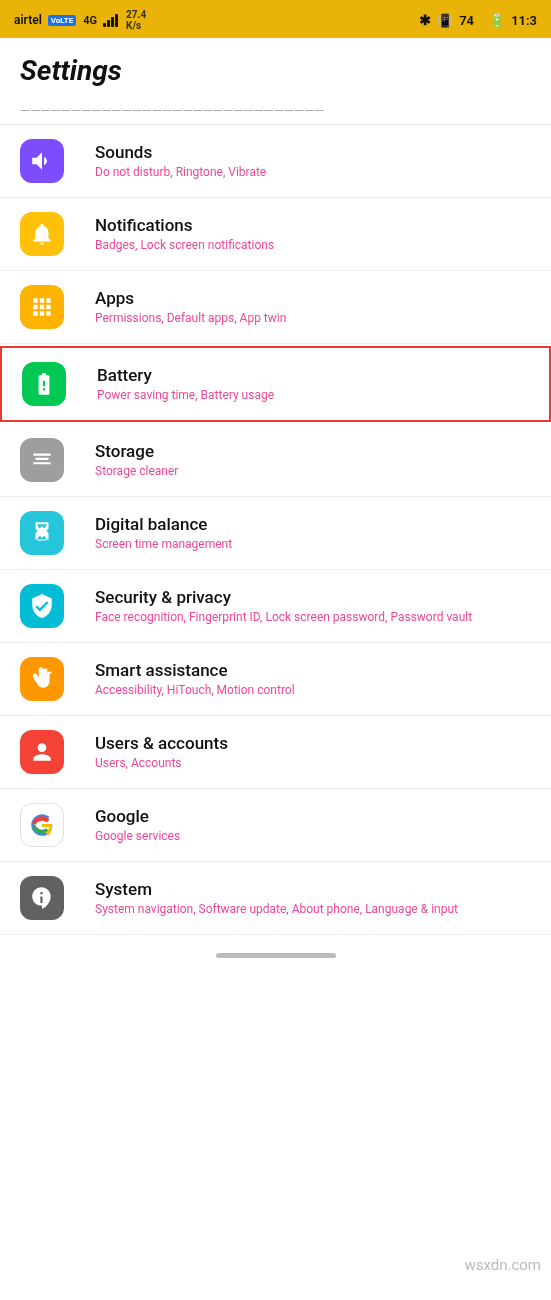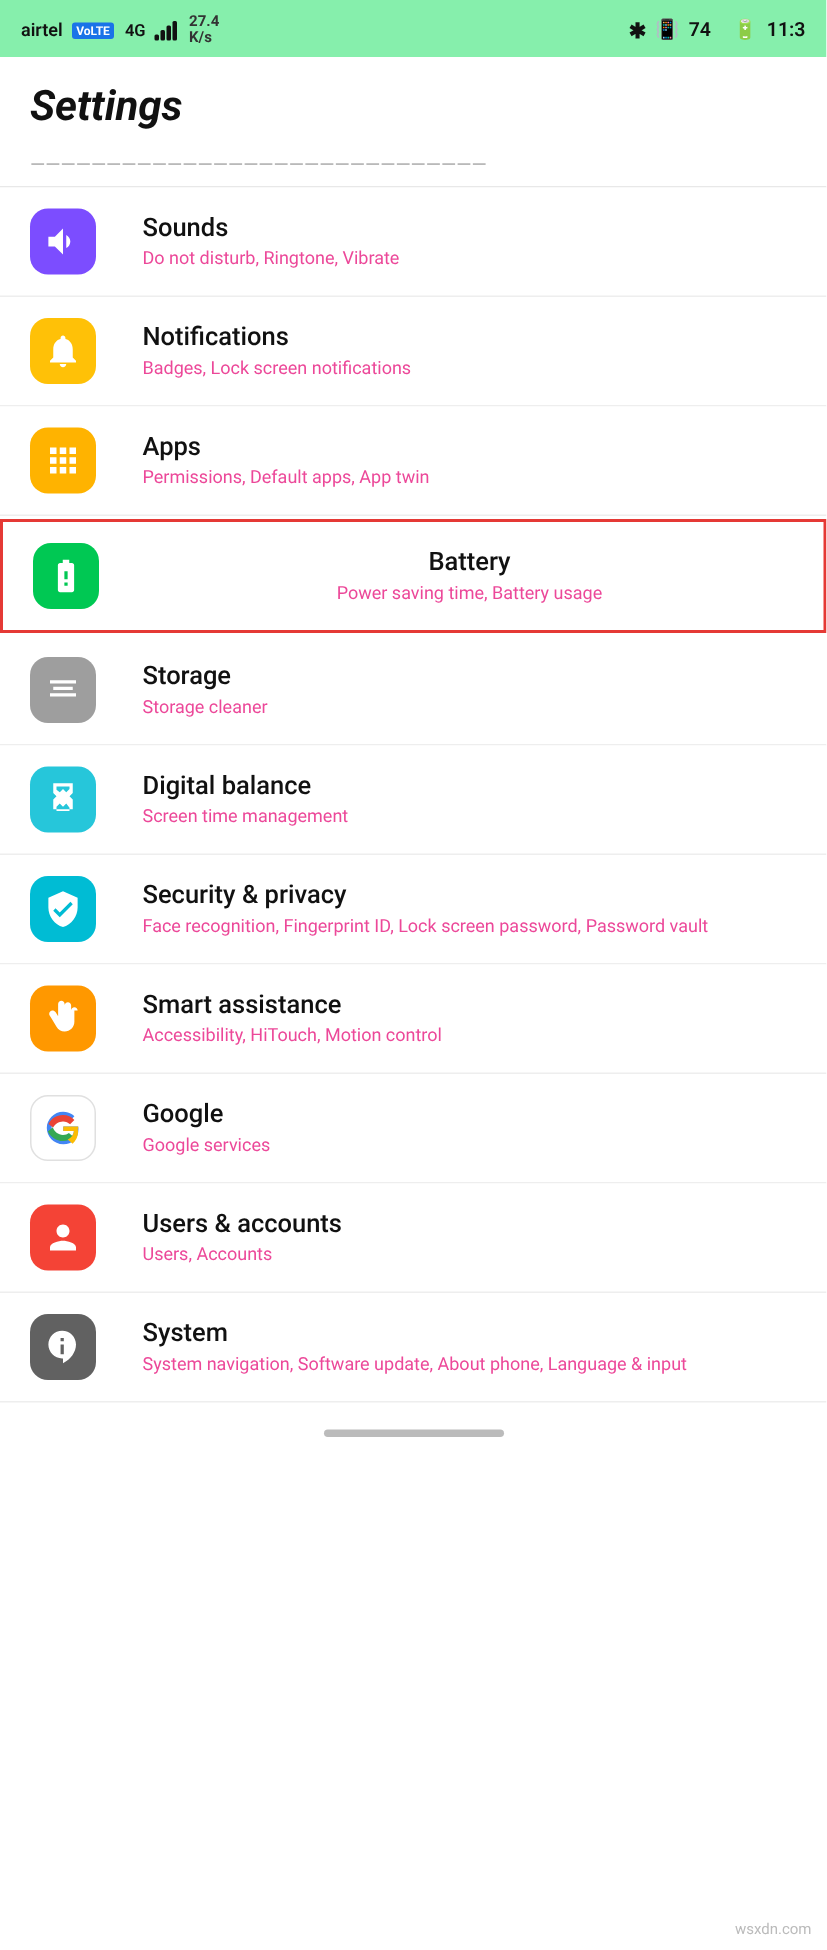--- a/index.html
+++ b/index.html
@@ -11,21 +11,21 @@
       position: relative;
       overflow-x: hidden;
     }
 
     
     .status-bar {
       display: flex;
       justify-content: space-between;
       align-items: center;
       padding: 6px 14px 4px 14px;
-      background: #86efac;
+      background: #eab308;
       height: 38px;
     }
     .status-left {
       display: flex;
       align-items: center;
       gap: 4px;
       font-size: 12px;
       font-weight: 600;
       color: #111;
     }
@@ -98,21 +98,20 @@
       border-bottom: 1px solid #eeeeee;
       cursor: pointer;
       position: relative;
       background: #ffffff;
       gap: 15px;
     }
 
     .settings-item.active-highlight {
       border: 2.5px solid #e53935;
       margin: 2px 0;
-      text-align: center;
     }
 
     .icon-wrapper {
       width: 44px;
       height: 44px;
       border-radius: 12px;
       display: flex;
       align-items: center;
       justify-content: center;
       flex-shrink: 0;
@@ -162,23 +161,23 @@
     .home-pill {
       width: 120px;
       height: 5px;
       background: #bbb;
       border-radius: 3px;
     }
 
     
     .watermark {
       position: absolute;
-      bottom: 8px;
+      bottom: 26px;
       right: 10px;
-      font-size: 10px;
+      font-size: 15px;
       color: #bbb;
     }
   </style>
 </head>
 <body>
 
 <div class="status-bar">
   <div class="status-left">
     <span>airtel</span>
     <span class="volte-badge">VoLTE</span>
@@ -292,45 +291,45 @@
         <svg viewBox="0 0 24 24">
           <path d="M21 7c0-1.1-.9-2-2-2s-2 .9-2 2v-3c0-1.1-.9-2-2-2s-2 .9-2 2V3c0-1.1-.9-2-2-2S9 1.9 9 3v7.6l-1.5-2.4C6.9 7.3 6.2 7 5.5 7c-1 0-2 .8-2 2 0 .4.1.8.3 1.1L8 17c1 1.7 2.9 3 5 3 3.3 0 6-2.7 6-6V7h2z"></path>
         </svg>
       </div>
       <div class="item-text">
         <div class="item-title">Smart assistance</div>
         <div class="item-subtitle">Accessibility, HiTouch, Motion control</div>
       </div>
     </li>
     <li class="settings-item">
+      <div class="icon-wrapper bg-red">
+        <svg viewBox="0 0 24 24">
+          <path d="M12 12c2.21 0 4-1.79 4-4s-1.79-4-4-4-4 1.79-4 4 1.79 4 4 4zm0 2c-2.67 0-8 1.34-8 4v2h16v-2c0-2.66-5.33-4-8-4z"></path>
+        </svg>
+      </div>
+      <div class="item-text">
+        <div class="item-title">Users &amp; accounts</div>
+        <div class="item-subtitle">Users, Accounts</div>
+      </div>
+    </li>
+    <li class="settings-item">
       <div class="icon-wrapper bg-google">
         <svg viewBox="0 0 24 24" width="26" height="26">
           <path d="M21.35 11.1h-9.17v2.73h6.51c-.33 3.81-3.5 5.44-6.5 5.44C8.36 19.27 5 16.25 5 12c0-4.1 3.2-7.27 7.2-7.27 3.09 0 4.9 1.97 4.9 1.97L19 4.72S16.56 2 12.1 2C6.42 2 2.03 6.8 2.03 12c0 5.05 4.13 10 10.22 10 5.35 0 9.25-3.67 9.25-9.09 0-1.15-.15-1.81-.15-1.81z" fill="#4285F4"></path>
           <path d="M3 9.6l2.93 2.14C6.9 9.76 9.33 8 12 8c1.73 0 3.25.66 4.35 1.73l2.65-2.65A9.83 9.83 0 0 0 12 4C7.97 4 4.55 6.27 3 9.6z" fill="#EA4335"></path>
           <path d="M12 20c2.65 0 4.97-.87 6.75-2.36l-3.11-2.56C14.73 15.85 13.44 16.27 12 16.27c-2.95 0-5.44-1.98-6.33-4.67L2.7 14.1C4.23 17.3 7.85 20 12 20z" fill="#34A853"></path>
           <path d="M21.35 11.1h-9.17v2.73h6.51c-.31 2.85-2.02 4.44-3.84 5.23l3.11 2.56c1.77-1.64 3.29-4.12 3.29-7.34 0-.76-.07-1.48-.2-1.81H21.35z" fill="#FBBC05"></path>
         </svg>
       </div>
       <div class="item-text">
         <div class="item-title">Google</div>
         <div class="item-subtitle">Google services</div>
       </div>
     </li>
     <li class="settings-item">
-      <div class="icon-wrapper bg-red">
-        <svg viewBox="0 0 24 24">
-          <path d="M12 12c2.21 0 4-1.79 4-4s-1.79-4-4-4-4 1.79-4 4 1.79 4 4 4zm0 2c-2.67 0-8 1.34-8 4v2h16v-2c0-2.66-5.33-4-8-4z"></path>
-        </svg>
-      </div>
-      <div class="item-text">
-        <div class="item-title">Users &amp; accounts</div>
-        <div class="item-subtitle">Users, Accounts</div>
-      </div>
-    </li>
-    <li class="settings-item">
       <div class="icon-wrapper bg-dark-gray">
         <svg viewBox="0 0 24 24">
           <path d="M11.5 2C6.81 2 3 5.81 3 10.5S6.81 19 11.5 19h.5v3c4.86-2.34 8-7 8-11.5C20 5.81 16.19 2 11.5 2zm1 14.5h-2v-6h2v6zm0-8h-2v-2h2v2z"></path>
         </svg>
       </div>
       <div class="item-text">
         <div class="item-title">System</div>
         <div class="item-subtitle">System navigation, Software update, About phone, Language &amp; input</div>
       </div>
     </li>

